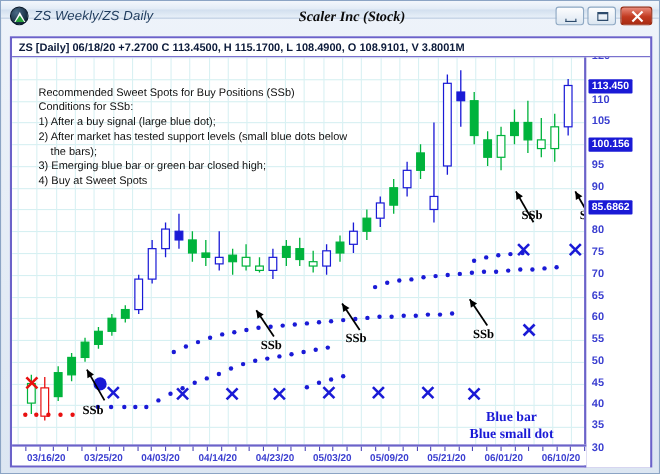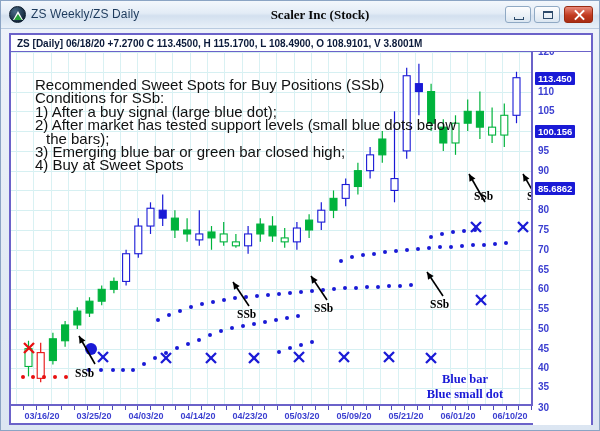--- a/index.html
+++ b/index.html
@@ -11,23 +11,24 @@
     overflow:hidden;
   }
   #app {
     position:relative; width:600px; height:431px;
     background: linear-gradient(#eef3fa, #dce6f2);
     border:1px solid #8ba4c4;
   }
 
   
   #titlebar {
-    position:absolute; left:0; top:0; width:598px; height:28px;
+    position:absolute; left:0; top:0; width:598px; height:16px;
     background: linear-gradient(#f3f7fc 0%, #e3ecf6 45%, #d3e0ef 55%, #e8f0f8 100%);
     border-bottom:1px solid #b9cbe0;
+    font-style:italic;
   }
   #app-icon {
     position:absolute; left:8px; top:5px; width:17px; height:17px;
     border-radius:50%;
     background: radial-gradient(circle at 35% 30%, #4a6a86, #12263a 75%);
     border:1px solid #0d1c2c;
   }
   #app-icon .tri {
     position:absolute; left:3px; top:4px;
     width:0; height:0;
@@ -128,21 +129,21 @@
   .dlabel {
     position:absolute; top:5px;
     font-size:9px; font-weight:bold; color:#3b3fd0;
     transform:translateX(-50%);
     white-space:nowrap;
   }
 
   
   #notes {
     position:absolute; left:24px; top:26px;
-    font-size:15px; color:#111111; line-height:13.4px;
+    font-size:10px; color:#111111; line-height:13.4px;
     white-space:nowrap;
   }
   #notes .ind { padding-left:11px; }
 
   .ssb-label {
     position:absolute;
     font-family:"Liberation Serif", serif;
     font-weight:bold; font-size:11.5px; color:#000000;
   }
 

